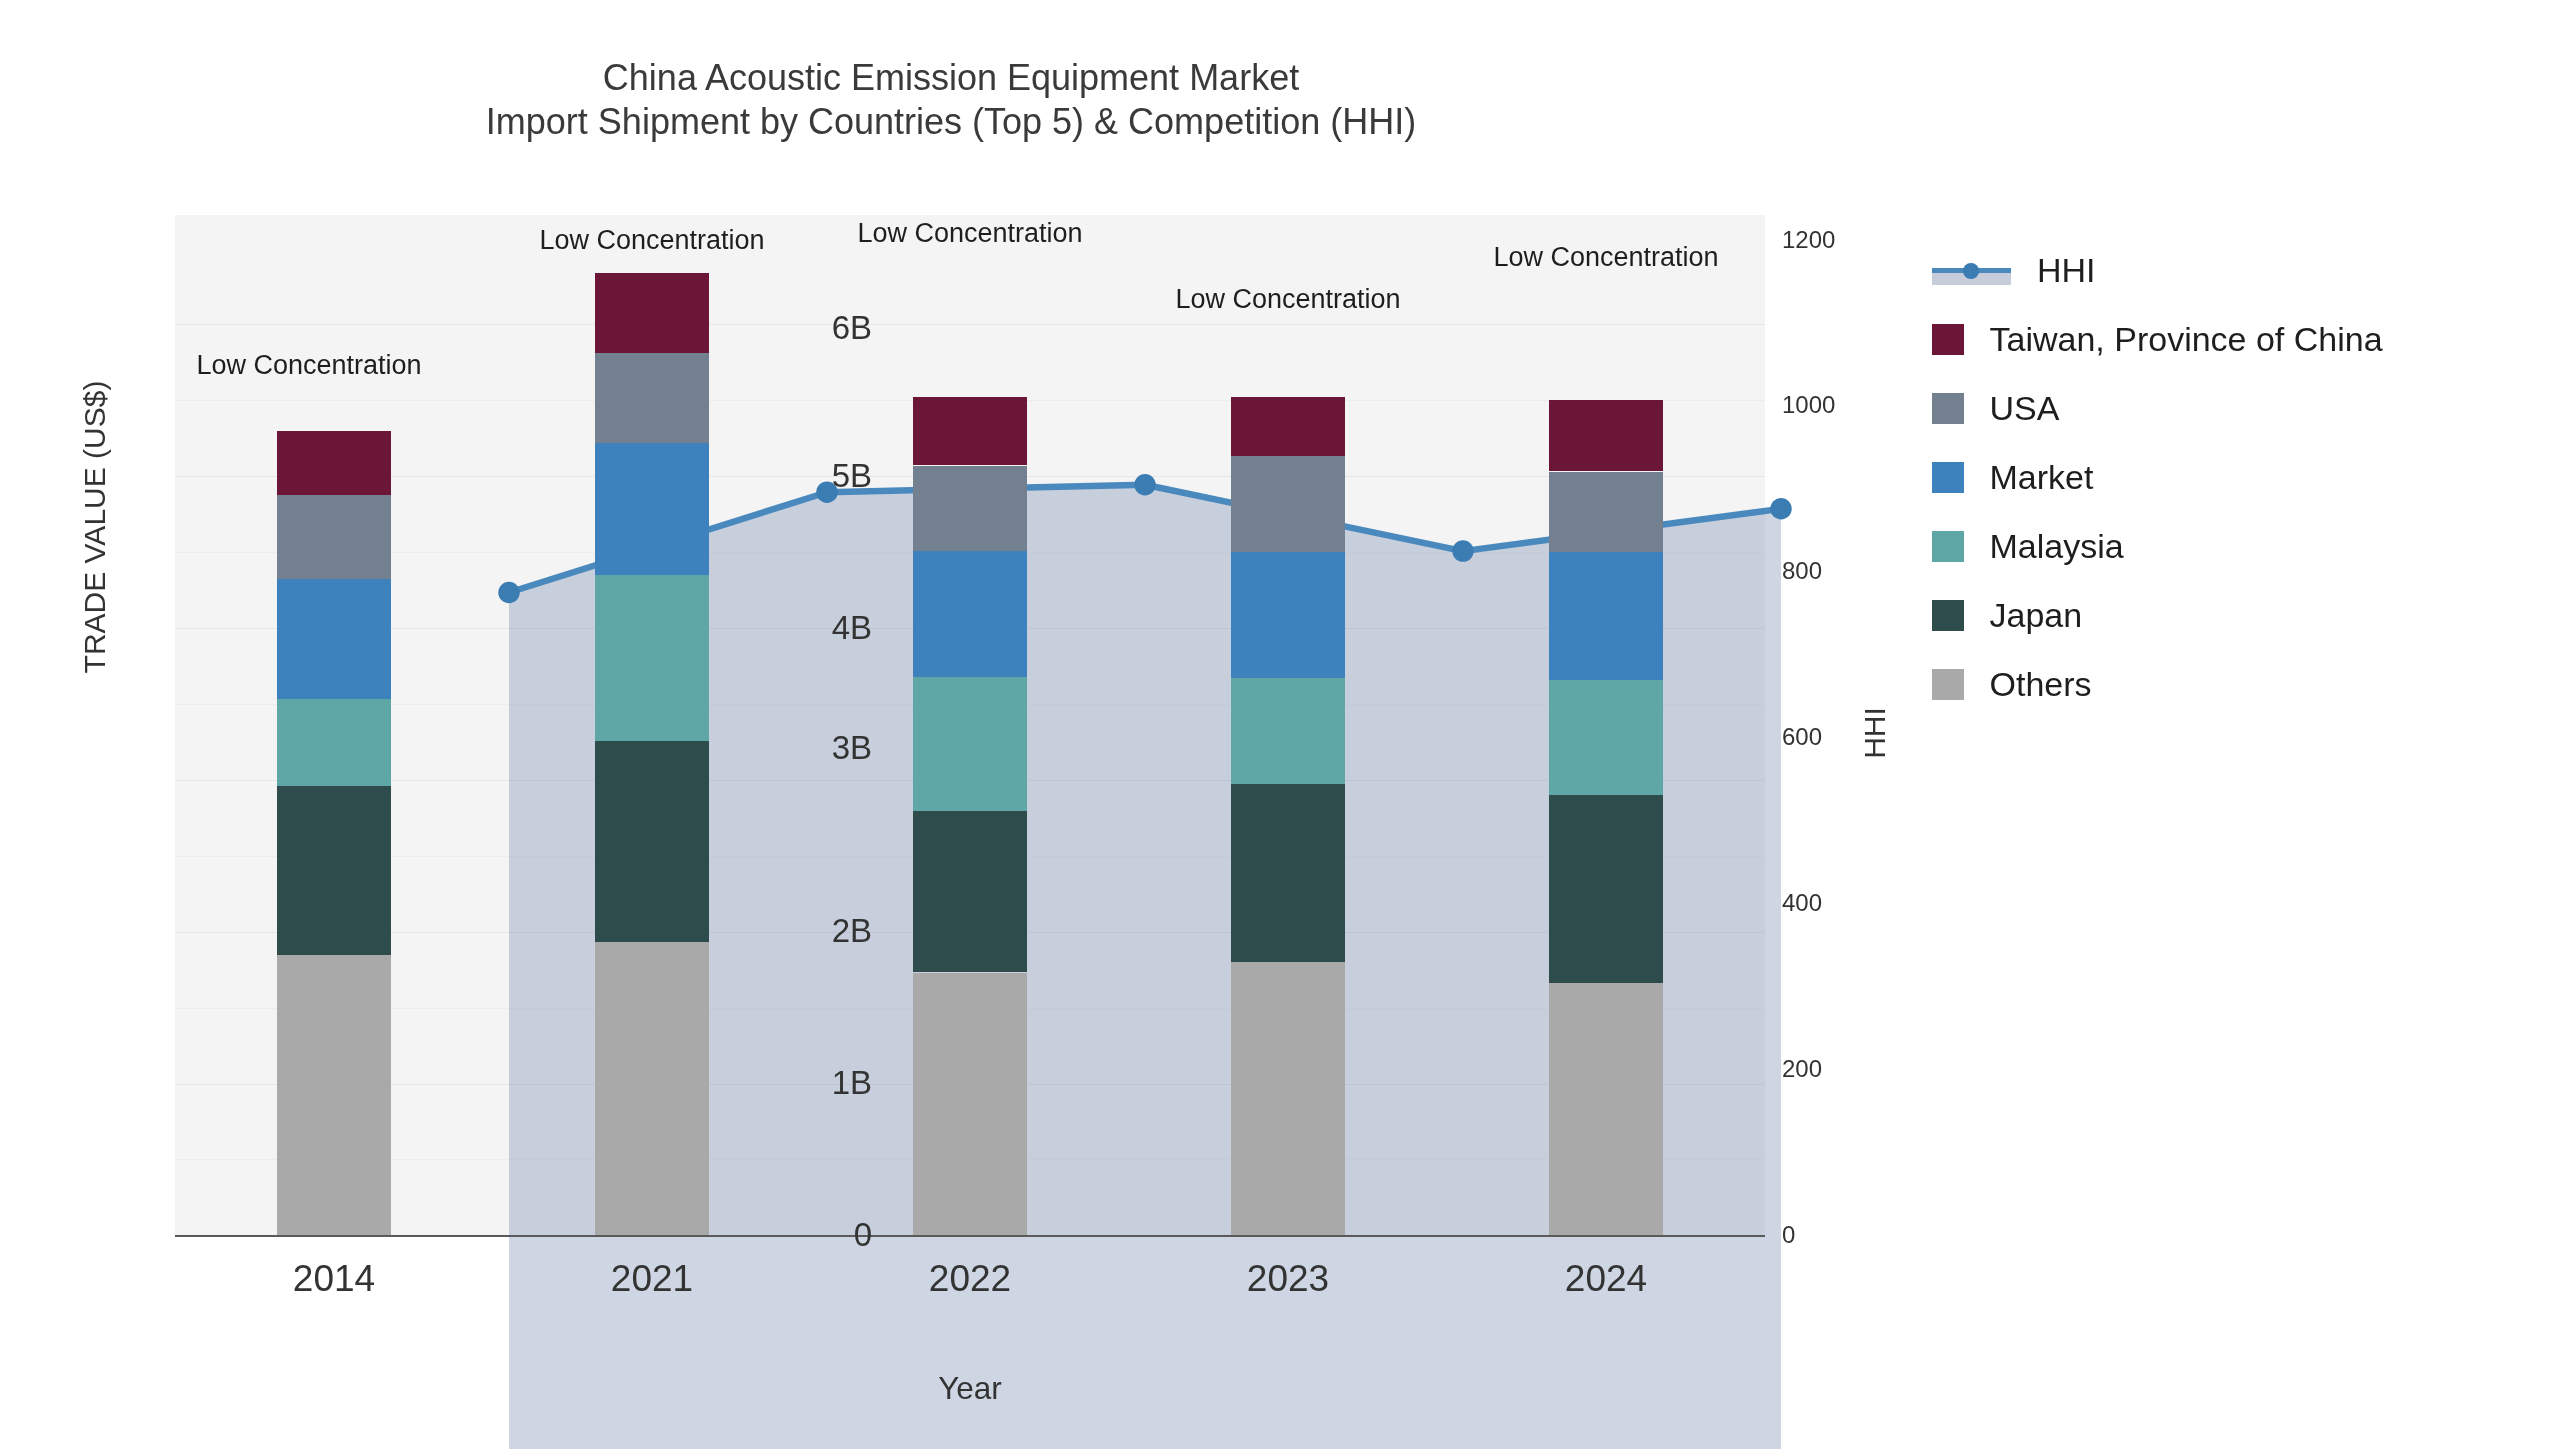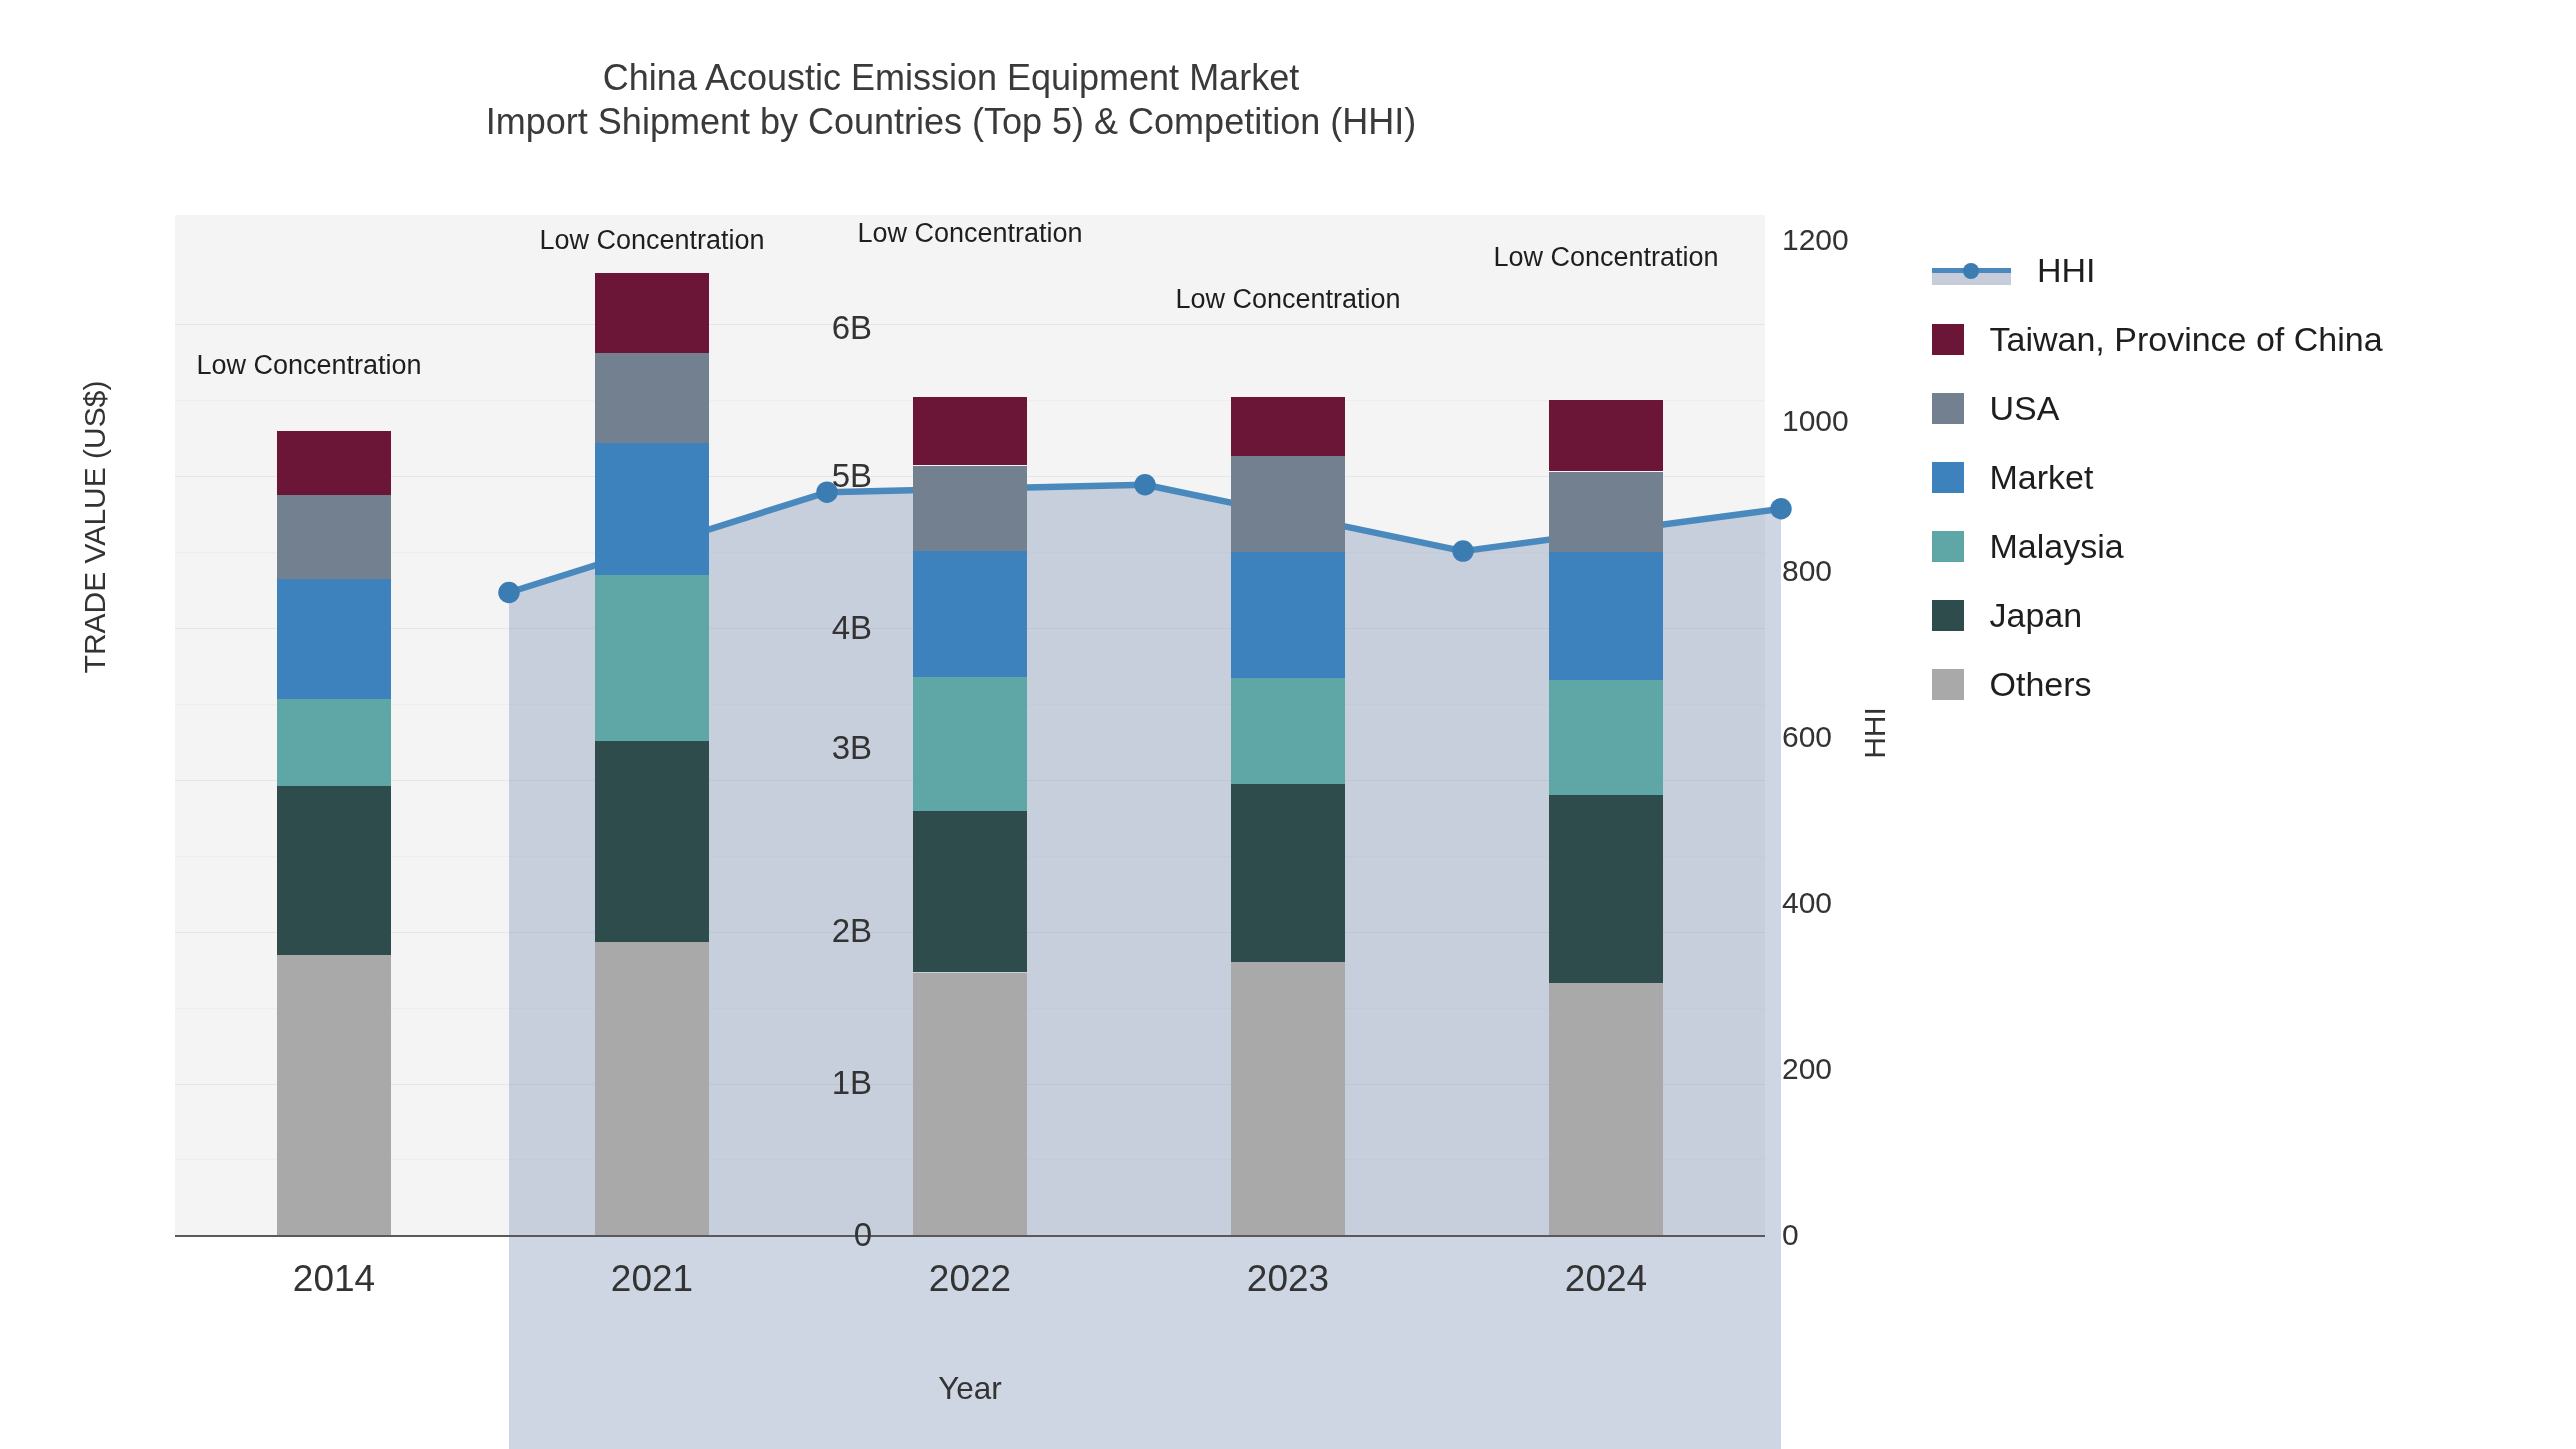--- a/index.html
+++ b/index.html
@@ -18,21 +18,21 @@
   .gridline{position:absolute;left:0;width:100%;height:1.4px;background:#e6e6e6;}
   .gridline.minor{background:#ededed;height:1.4px;}
 
   .xaxis-line{position:absolute;left:175px;top:1235px;width:1590px;height:2.1px;
               background:#5a5a5a;}
 
   
   .ytick{position:absolute;right:1704px;width:215px;text-align:right;
          font-size:33px;color:#333;transform:translateY(-50%);}
   .ytick-r{position:absolute;left:1782px;width:215px;text-align:left;
-           font-size:30px;color:#333;transform:translateY(-50%);}
+           font-size:24px;color:#333;transform:translateY(-50%);}
   .xtick{position:absolute;top:1258px;width:215px;text-align:center;
          font-size:37px;color:#333;transform:translateX(-50%);}
   .ylabel{position:absolute;left:-120px;top:510px;width:429px;text-align:center;
           font-size:30px;color:#333;transform:rotate(-90deg) translateX(0);
           transform-origin:center center;}
   .ylabel-r{position:absolute;left:1767px;top:716px;width:215px;text-align:center;
             font-size:30px;color:#333;transform:rotate(-90deg);
             transform-origin:center center;}
   .xlabel{position:absolute;left:175px;top:1370px;width:1590px;text-align:center;
           font-size:31.5px;color:#333;}
@@ -151,21 +151,21 @@
       <div class="ytick" style="top: 628px;">4B</div>
       <div class="ytick" style="top: 476px;">5B</div>
       <div class="ytick" style="top: 328px;">6B</div>
     </div>
   <div id="yticksr">
       <div class="ytick-r" style="top: 1235px;">0</div>
       <div class="ytick-r" style="top: 1069px;">200</div>
       <div class="ytick-r" style="top: 903px;">400</div>
       <div class="ytick-r" style="top: 737px;">600</div>
       <div class="ytick-r" style="top: 571px;">800</div>
-      <div class="ytick-r" style="top: 405px; margin-top: 16px;">1000</div>
+      <div class="ytick-r" style="top: 405px;">1000</div>
       <div class="ytick-r" style="top: 240px;">1200</div>
     </div>
   <div id="xticks">
       <div class="xtick" style="left: 334px;">2014</div>
       <div class="xtick" style="left: 652px;">2021</div>
       <div class="xtick" style="left: 970px;">2022</div>
       <div class="xtick" style="left: 1288px;">2023</div>
       <div class="xtick" style="left: 1606px;">2024</div>
     </div>
   <div id="annots">

